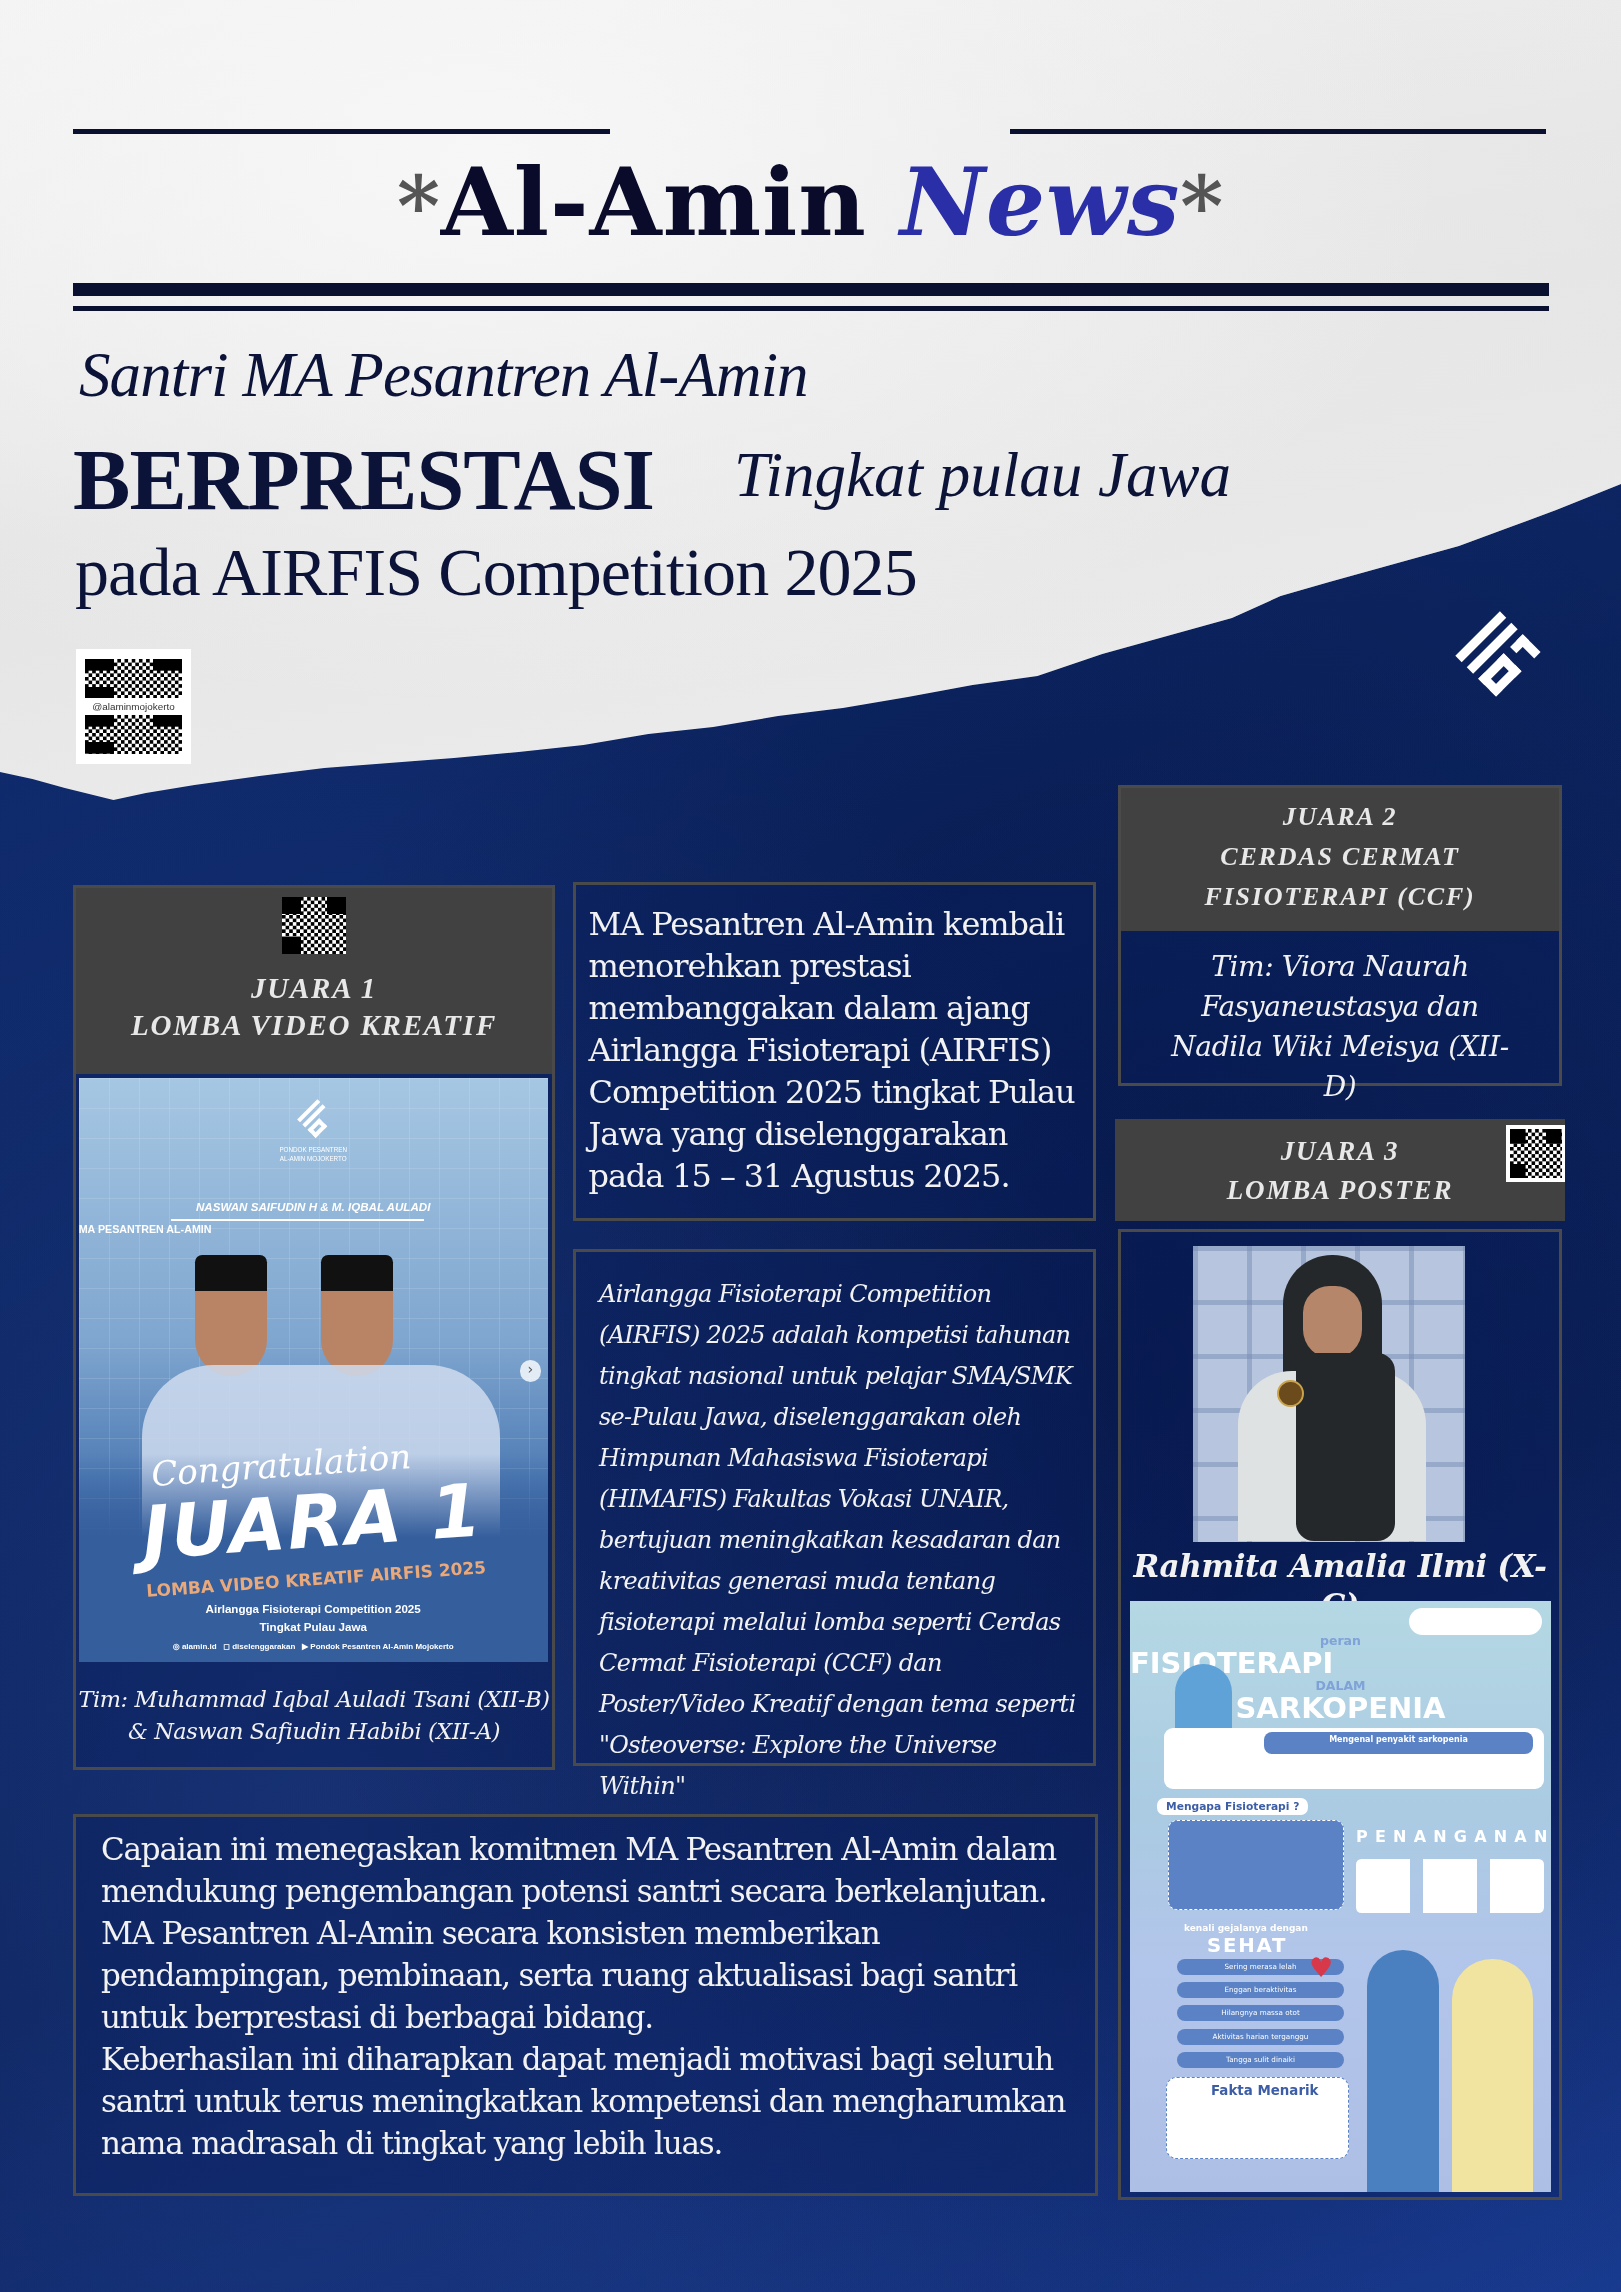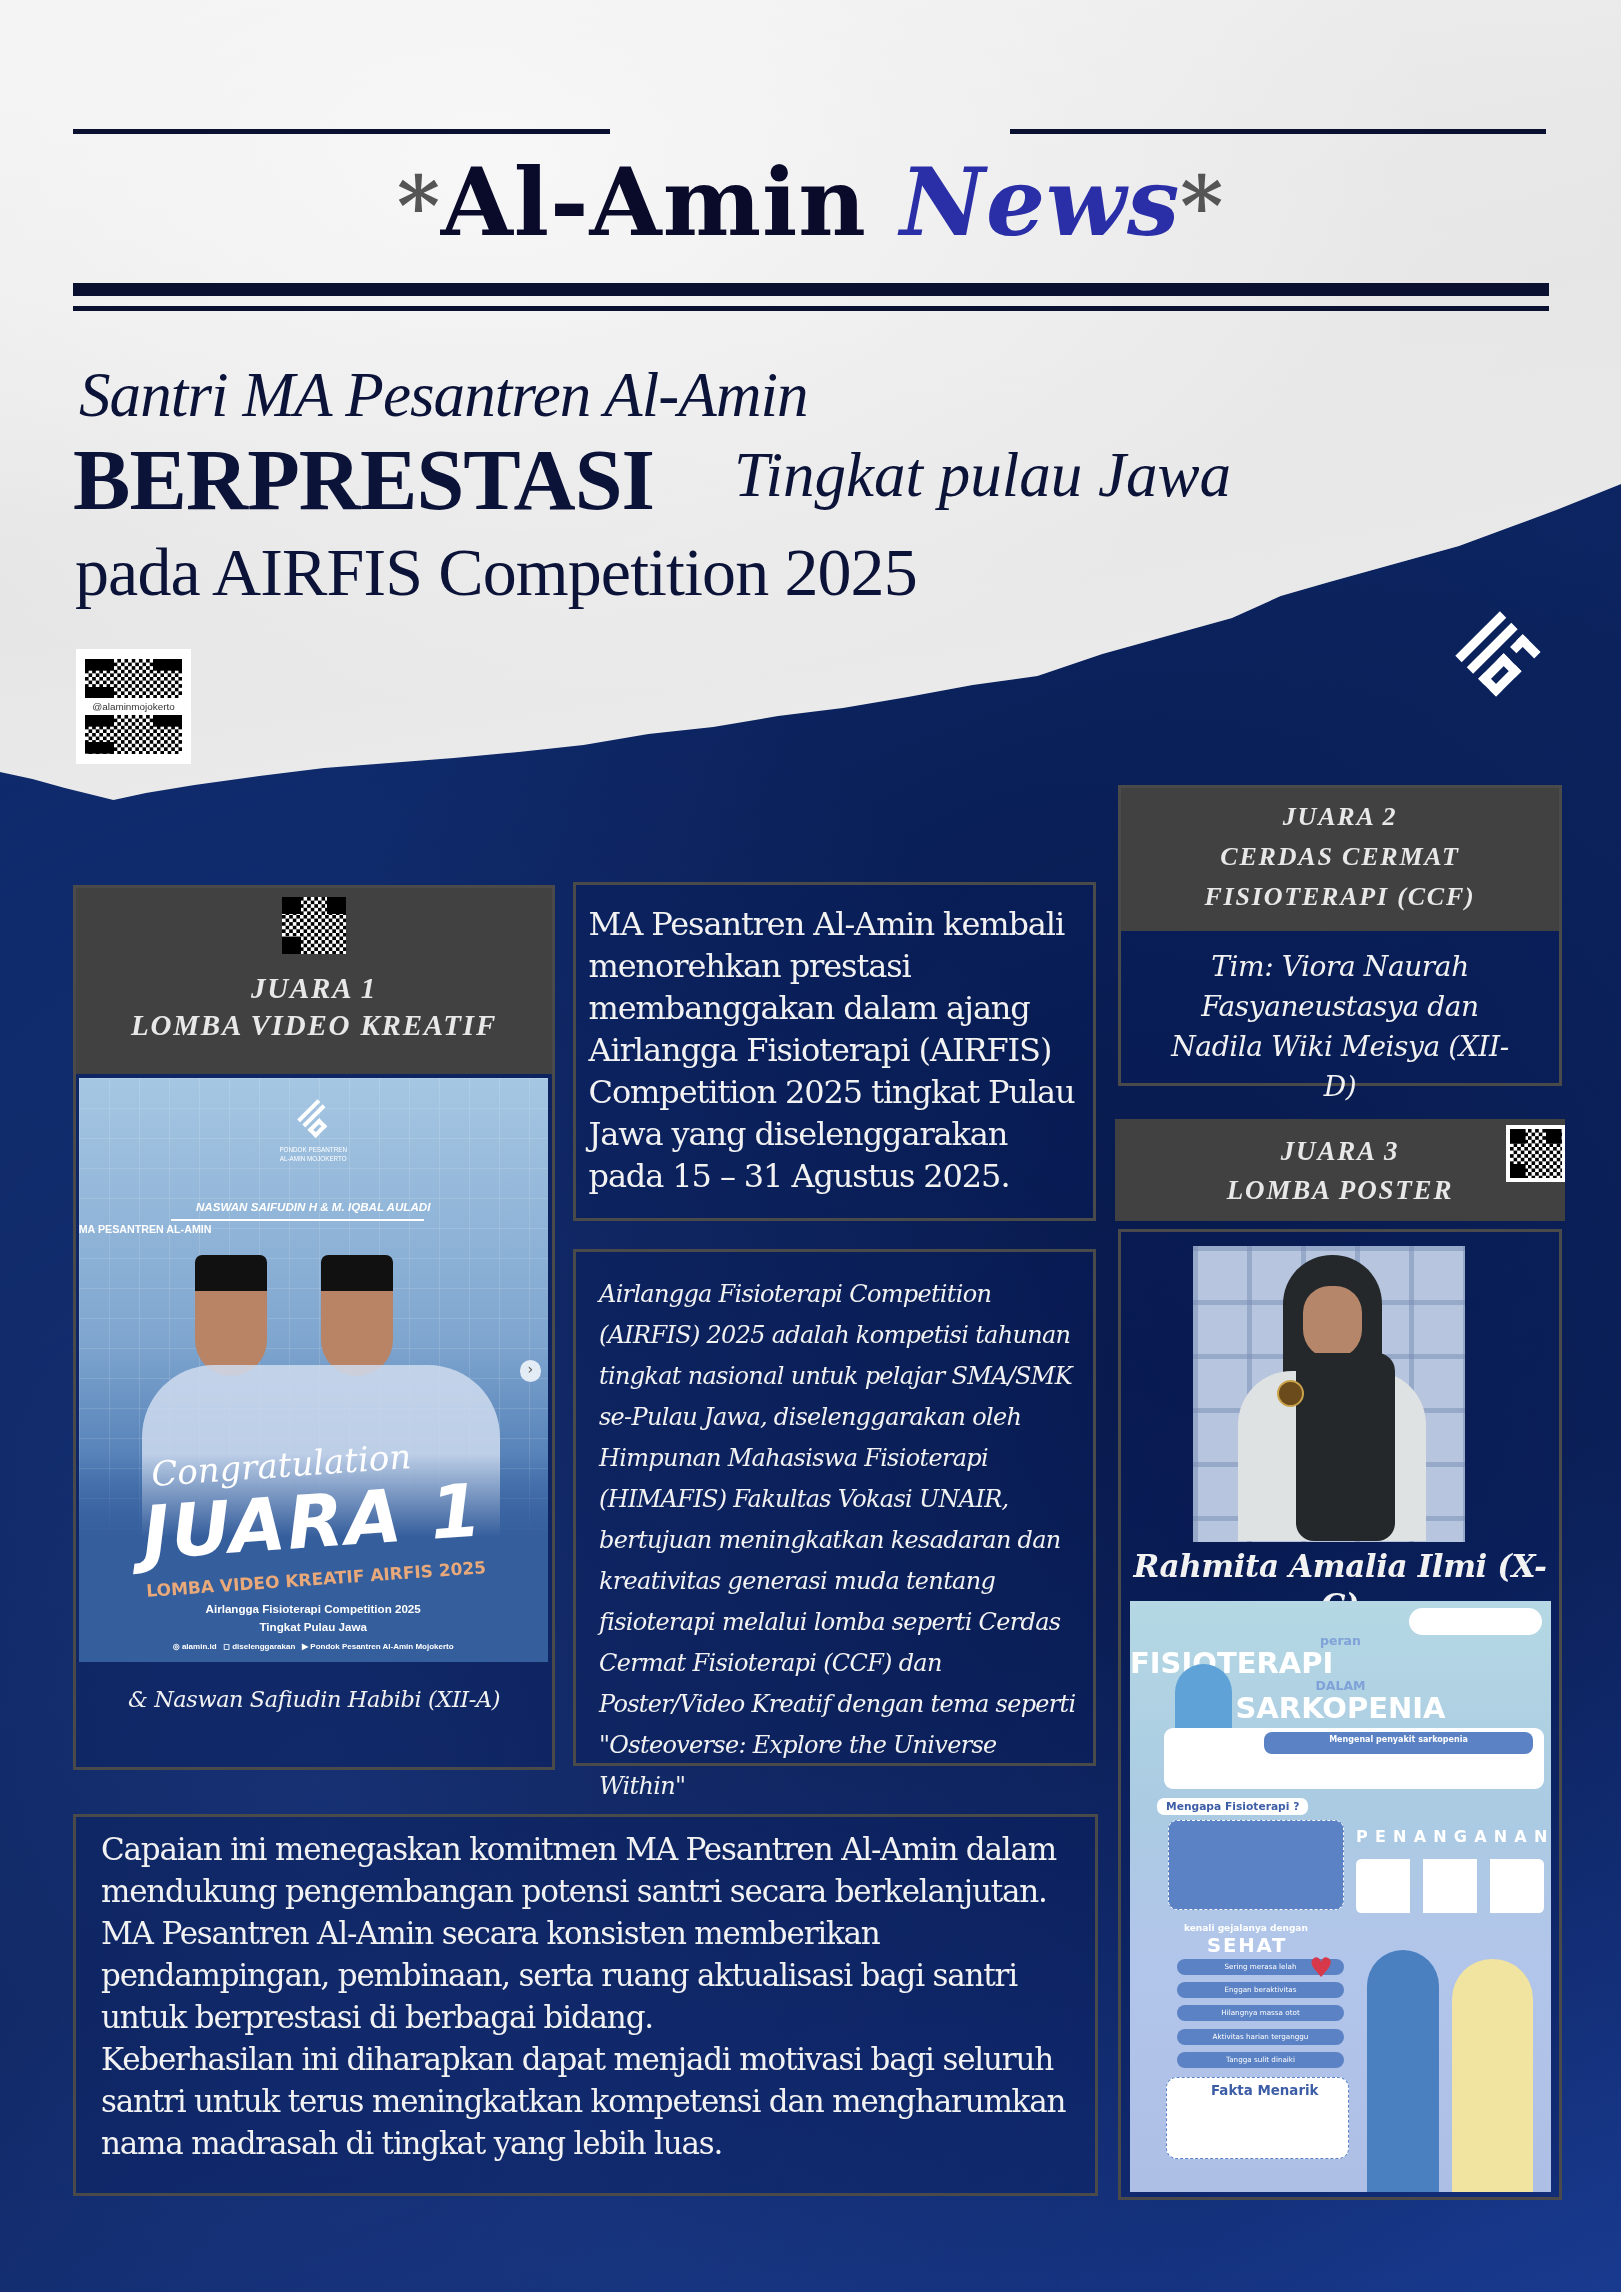--- a/index.html
+++ b/index.html
@@ -30,21 +30,21 @@
   .rule { position: absolute; background: #0a1030; }
   .masthead {
     position: absolute; left: 0; width: 1621px; top: 148px;
     text-align: center; font-size: 93px; font-weight: bold;
     font-family: "DejaVu Serif", serif; letter-spacing: 0.9px;
     color: #0a0a2a;
   }
   .masthead .star { color: #555; font-size: 82px; }
   .masthead .news { color: #2a2fa8; font-style: italic; }
   .hl { position: absolute; color: #0c1338; }
-  .hl1 { left: 79px; top: 339px; font-size: 63px; font-style: italic; letter-spacing: -0.9px; margin-top: 20px; }
+  .hl1 { left: 79px; top: 339px; font-size: 63px; font-style: italic; letter-spacing: -0.9px; }
   .hl2 { left: 73px; top: 430px; font-size: 86px; font-weight: bold; letter-spacing: -0.9px; }
   .hl2b { left: 734px; top: 439px; font-size: 63px; font-style: italic; }
   .hl3 { left: 75px; top: 533px; font-size: 68px; letter-spacing: -0.9px; }
   .qr {
     position: absolute; background: #fff; padding: 5.4px;
     display: flex; flex-direction: column; align-items: center; justify-content: center;
   }
   .qr-grid {
     background:
       linear-gradient(#000 0 0) 0 0/30% 30% no-repeat,
@@ -149,20 +149,21 @@
     <div style="position:absolute;left:67px;top:491px;font-family:'DejaVu Sans',sans-serif;font-weight:bold;font-size:17px;color:#e9a97a;transform:rotate(-4deg);">LOMBA VIDEO KREATIF AIRFIS 2025</div>
     <div style="position:absolute;top:524px;width:100%;text-align:center;font-family:'Liberation Sans',sans-serif;font-weight:bold;font-size:11.6px;color:#fff;">Airlangga Fisioterapi Competition 2025</div>
     <div style="position:absolute;top:542px;width:100%;text-align:center;font-family:'Liberation Sans',sans-serif;font-weight:bold;font-size:11.6px;color:#fff;">Tingkat Pulau Jawa</div>
     <div style="position:absolute;top:564px;width:100%;text-align:center;font-family:'Liberation Sans',sans-serif;font-weight:bold;font-size:8px;color:#fff;">
       <span>◎ </span><span>alamin.id</span>
       <span>&nbsp; ◻ </span><span>diselenggarakan</span>
       <span>&nbsp; ▶ </span><span>Pondok Pesantren Al-Amin Mojokerto</span>
     </div>
   </div>
   <div class="body-text italic center" style="position:absolute;left:0;top:795px;width:100%;font-size:22.4px;line-height:32px;letter-spacing:-0.4px;">
+    <div>Tim: Muhammad Iqbal Auladi Tsani (XII-B)</div>
     <div>&amp; Naswan Safiudin Habibi (XII-A)</div>
   </div>
 </div>
 
 <div class="panel" style="left:573px;top:882px;width:523px;height:339px;padding:18px 16px 0 12.5px;">
   <div class="body-text" style="font-size:32px;line-height:42px;letter-spacing:-1.1px;">MA Pesantren Al-Amin kembali menorehkan prestasi membanggakan dalam ajang Airlangga Fisioterapi (AIRFIS) Competition 2025 tingkat Pulau Jawa yang diselenggarakan pada 15 – 31 Agustus 2025.</div>
 </div>
 
 <div class="panel" style="left:573px;top:1249px;width:523px;height:517px;padding:21.5px 14.3px 0 23px;">
   <div class="body-text italic" style="font-size:24px;line-height:41px;letter-spacing:-0.7px;">Airlangga Fisioterapi Competition (AIRFIS) 2025 adalah kompetisi tahunan tingkat nasional untuk pelajar SMA/SMK se-Pulau Jawa, diselenggarakan oleh Himpunan Mahasiswa Fisioterapi (HIMAFIS) Fakultas Vokasi UNAIR, bertujuan meningkatkan kesadaran dan kreativitas generasi muda tentang fisioterapi melalui lomba seperti Cerdas Cermat Fisioterapi (CCF) dan Poster/Video Kreatif dengan tema seperti "Osteoverse: Explore the Universe Within"</div>

